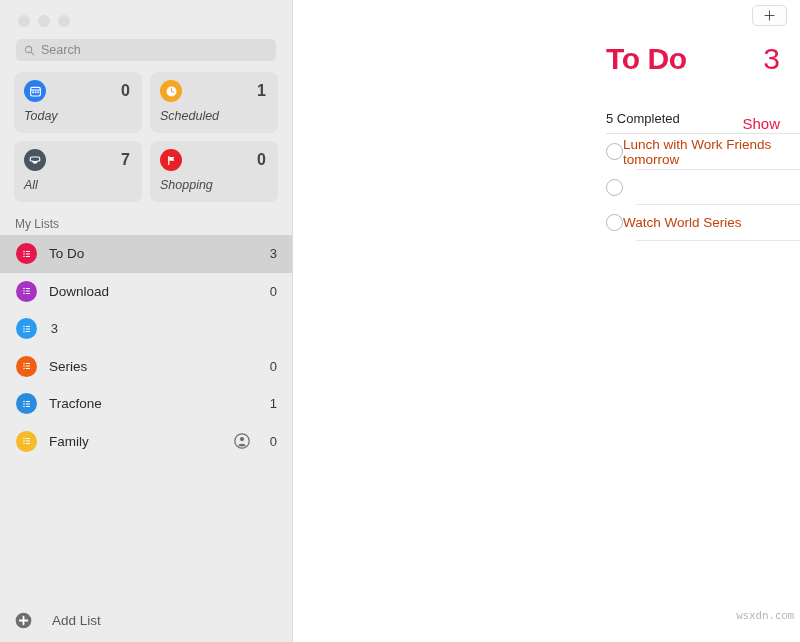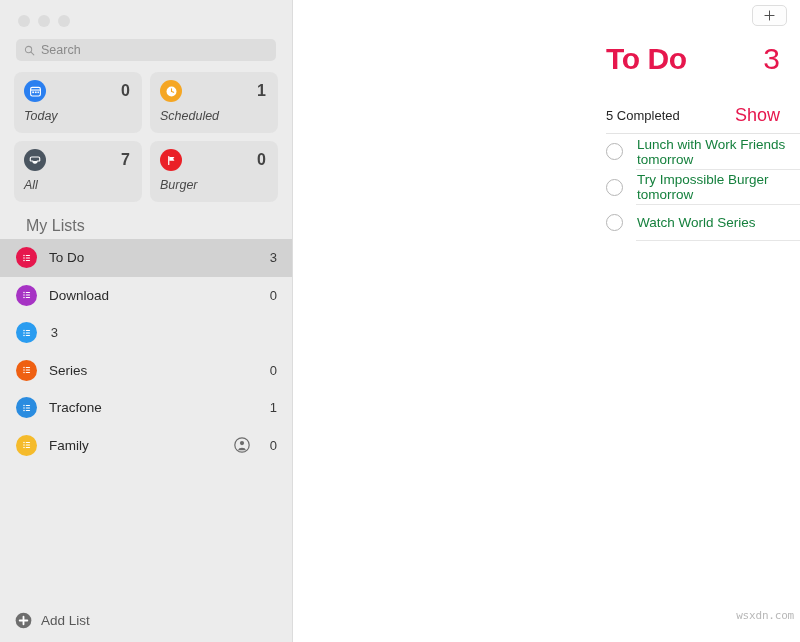--- a/index.html
+++ b/index.html
@@ -92,23 +92,23 @@
   }
   .card-label {
     font-size: 12.5px;
     color: #4a4a4a;
     margin-top: 7px;
     font-style: italic;
   }
 
   
   .section-title {
-    font-size: 16px;
+    font-size: 12px;
     color: #6d6d6d;
-    padding: 15px 0 4px 26px;
+    padding: 15px 0 4px 15px;
   }
   .list-row {
     height: 37.5px;
     display: flex;
     align-items: center;
     padding: 0 15px 0 16px;
     gap: 12px;
   }
   .list-row.selected { background: #d2d2d2; }
   .list-dot {
@@ -131,21 +131,21 @@
   .shared-icon { width: 16px; height: 16px; margin-right: 6px; flex-shrink: 0; }
 
   
   .add-list {
     position: absolute;
     left: 0; bottom: 0;
     width: 100%;
     height: 44px;
     display: flex;
     align-items: center;
-    gap: 9px;
+    gap: 20px;
     padding-left: 15px;
   }
   .add-list-label { font-size: 13.5px; color: #585858; }
 
   
   #main {
     flex: 1;
     position: relative;
     background: #ffffff;
     height: 642px;
@@ -177,21 +177,21 @@
     font-weight: 400;
   }
   .completed-row {
     position: absolute;
     top: 105px; left: 313px; right: 20px;
     display: flex;
     align-items: center;
     justify-content: space-between;
   }
   .completed-text { font-size: 13px; color: #262626; }
-  .show-link { font-size: 18px; cursor: default; }
+  .show-link { font-size: 15px; cursor: default; margin-top: 10px; }
 
   .rule-full {
     position: absolute;
     left: 313px; right: 0;
     height: 1px;
     background: #e3e3e3;
     top: 133px;
   }
   .tasks { position: absolute; top: 134px; left: 0; right: 0; }
   .task-row {
@@ -203,22 +203,21 @@
   }
   .task-circle {
     width: 17px; height: 17px;
     border-radius: 50%;
     border: 1.2px solid #b6b6b6;
     background: #fff;
     flex-shrink: 0;
   }
   .task-text {
     font-size: 13.5px;
-    color: #15803d;
-    margin-left: 14px;
+    color: #c2410c;
   }
   .task-row::after {
     content: "";
     position: absolute;
     left: 343px; right: 0; bottom: 0;
     height: 1px;
     background: #e6e6e6;
   }
 
   .watermark {
@@ -301,21 +300,21 @@
       <div class="card">
         <div class="card-top">
           <div class="card-badge" style="background:#ea2027">
             <svg width="13" height="13" viewBox="0 0 16 16">
               <path d="M4.6 3.2 v9.6" stroke="#fff" stroke-width="1.5" stroke-linecap="round"></path>
               <path d="M5.2 3.6 h6.4 l-1.5 2.3 1.5 2.3 h-6.4 z" fill="#fff"></path>
             </svg>
           </div>
           <span class="card-count">0</span>
         </div>
-        <div class="card-label">Burger</div>
+        <div class="card-label">Shopping</div>
       </div>
     </div>
 
     <div class="section-title">My Lists</div>
 
     <div>
 
       <div class="list-row selected">
         <span class="list-dot" style="background:#e6174d">
           <svg width="12" height="12" viewBox="0 0 16 16">
@@ -454,21 +453,20 @@
 
     <div class="rule-full"></div>
 
     <div class="tasks">
       <div class="task-row">
         <span class="task-circle"></span>
         <span class="task-text">Lunch with Work Friends tomorrow</span>
       </div>
       <div class="task-row">
         <span class="task-circle"></span>
-        <span class="task-text">Try Impossible Burger tomorrow</span>
       </div>
       <div class="task-row">
         <span class="task-circle"></span>
         <span class="task-text">Watch World Series</span>
       </div>
     </div>
 
     <div class="watermark">wsxdn.com</div>
   </div>
 </div>

